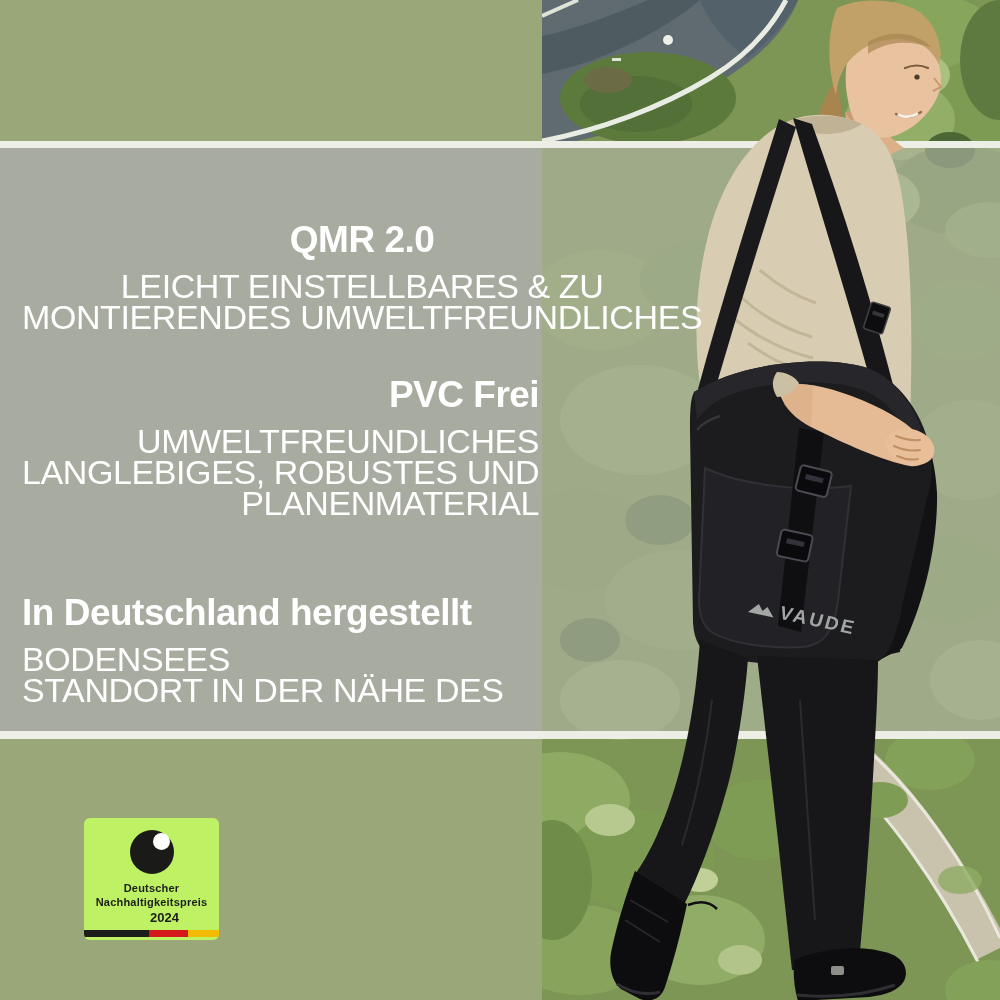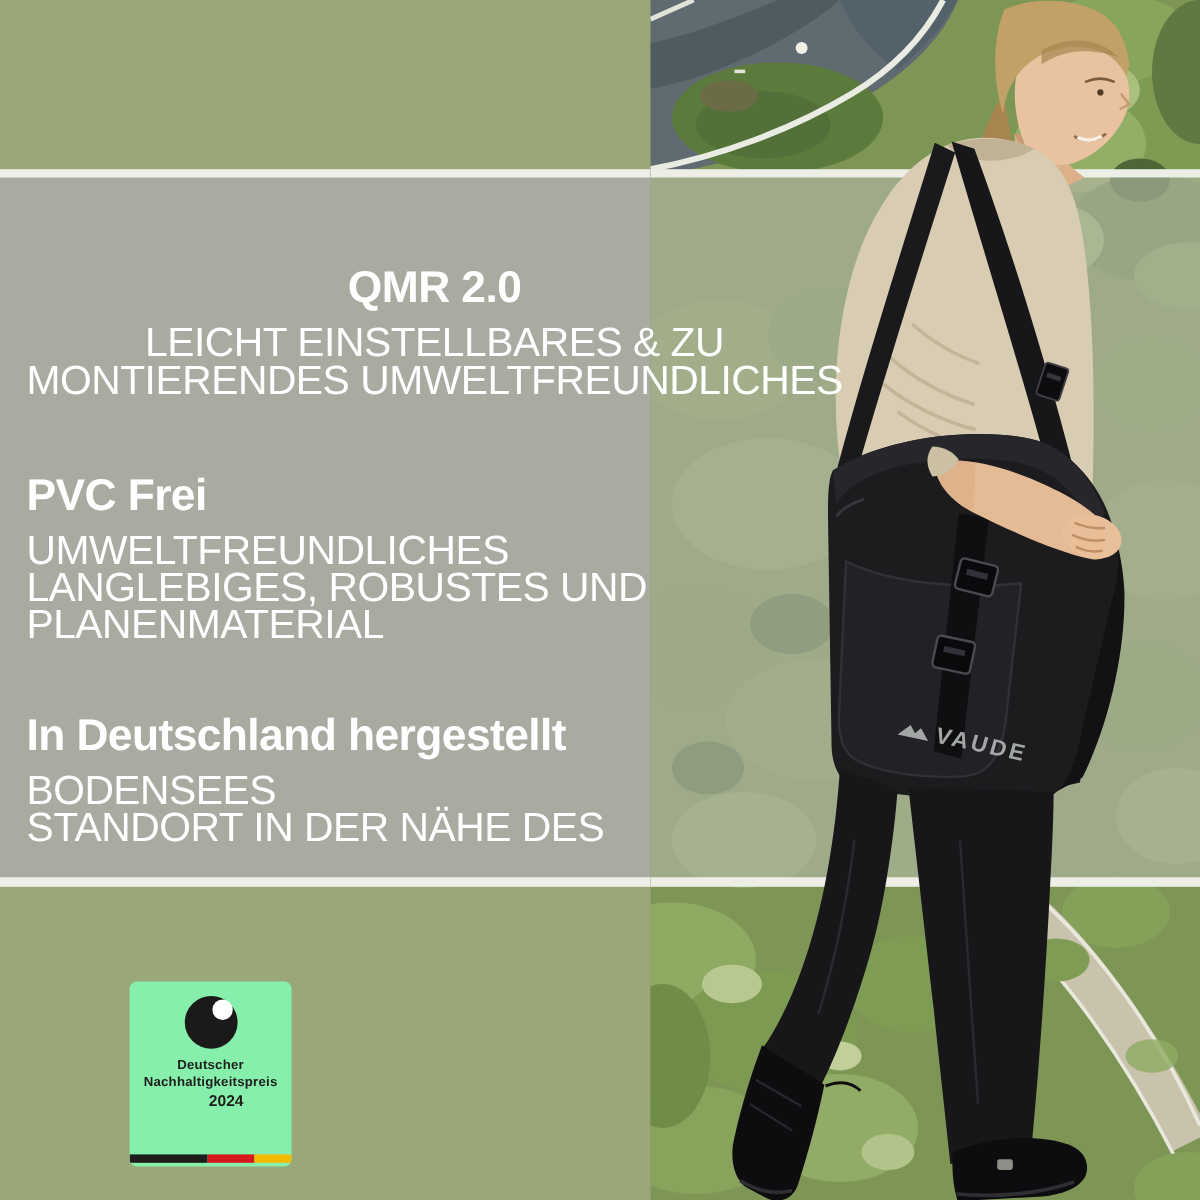--- a/index.html
+++ b/index.html
@@ -5,22 +5,22 @@
   html,body{margin:0;padding:0;background:#9aa779;font-family:"Liberation Sans",sans-serif;}
   .stage{position:relative;width:1000px;height:1000px;margin:0 auto;overflow:hidden;background:#9aa779;}
   .photo{position:absolute;left:542px;top:0;width:458px;height:1000px;display:block;}
   .divider{position:absolute;left:0;width:542px;background:#edeee6;z-index:2;}
   .divider.top{top:141px;height:7px;}
   .divider.bottom{top:731px;height:8px;}
   .panel{position:absolute;left:0;top:148px;width:542px;height:583px;background:#a8aba0;z-index:1;}
   .feature{position:absolute;left:22px;z-index:3;color:#ffffff;white-space:nowrap;}
   .feature h2{margin:0 0 10px 0;font-size:37px;line-height:42px;font-weight:700;letter-spacing:-0.5px;}
   .feature .line{font-size:34px;line-height:31px;font-weight:400;letter-spacing:-0.4px;}
-  .f1{top:219px;text-align:center;} .f2{top:392px;} .f3{top:592px;}
-  .badge{position:absolute;left:108px;top:818px;width:135px;height:154px;background:#86efac;border-radius:6px;overflow:hidden;z-index:3;text-align:center;}
+  .f1{top:219px;text-align:center;} .f2{top:374px;text-align:right;} .f3{top:592px;}
+  .badge{position:absolute;left:84px;top:818px;width:135px;height:122px;background:#bef264;border-radius:6px;overflow:hidden;z-index:3;text-align:center;}
   .badge-circle{position:relative;width:44px;height:44px;border-radius:50%;background:#1a1a18;margin:12px auto 8px auto;}
   .badge-moon{position:absolute;width:17px;height:17px;border-radius:50%;background:#ffffff;right:4px;top:3px;}
   .badge-text{color:#1d1d1b;font-weight:700;font-size:11px;line-height:13.5px;letter-spacing:0.2px;}
   .badge-year{color:#1d1d1b;font-weight:700;font-size:13px;line-height:15px;margin-top:1px;padding-left:26px;}
   .badge-stripe{position:absolute;left:0;right:0;bottom:3px;height:7px;display:flex;}
   .badge-stripe .seg1{width:48%;background:#1d1d1b;}
   .badge-stripe .seg2{width:29%;background:#d5181b;}
   .badge-stripe .seg3{width:23%;background:#f2bb00;}
 </style>
 </head>

